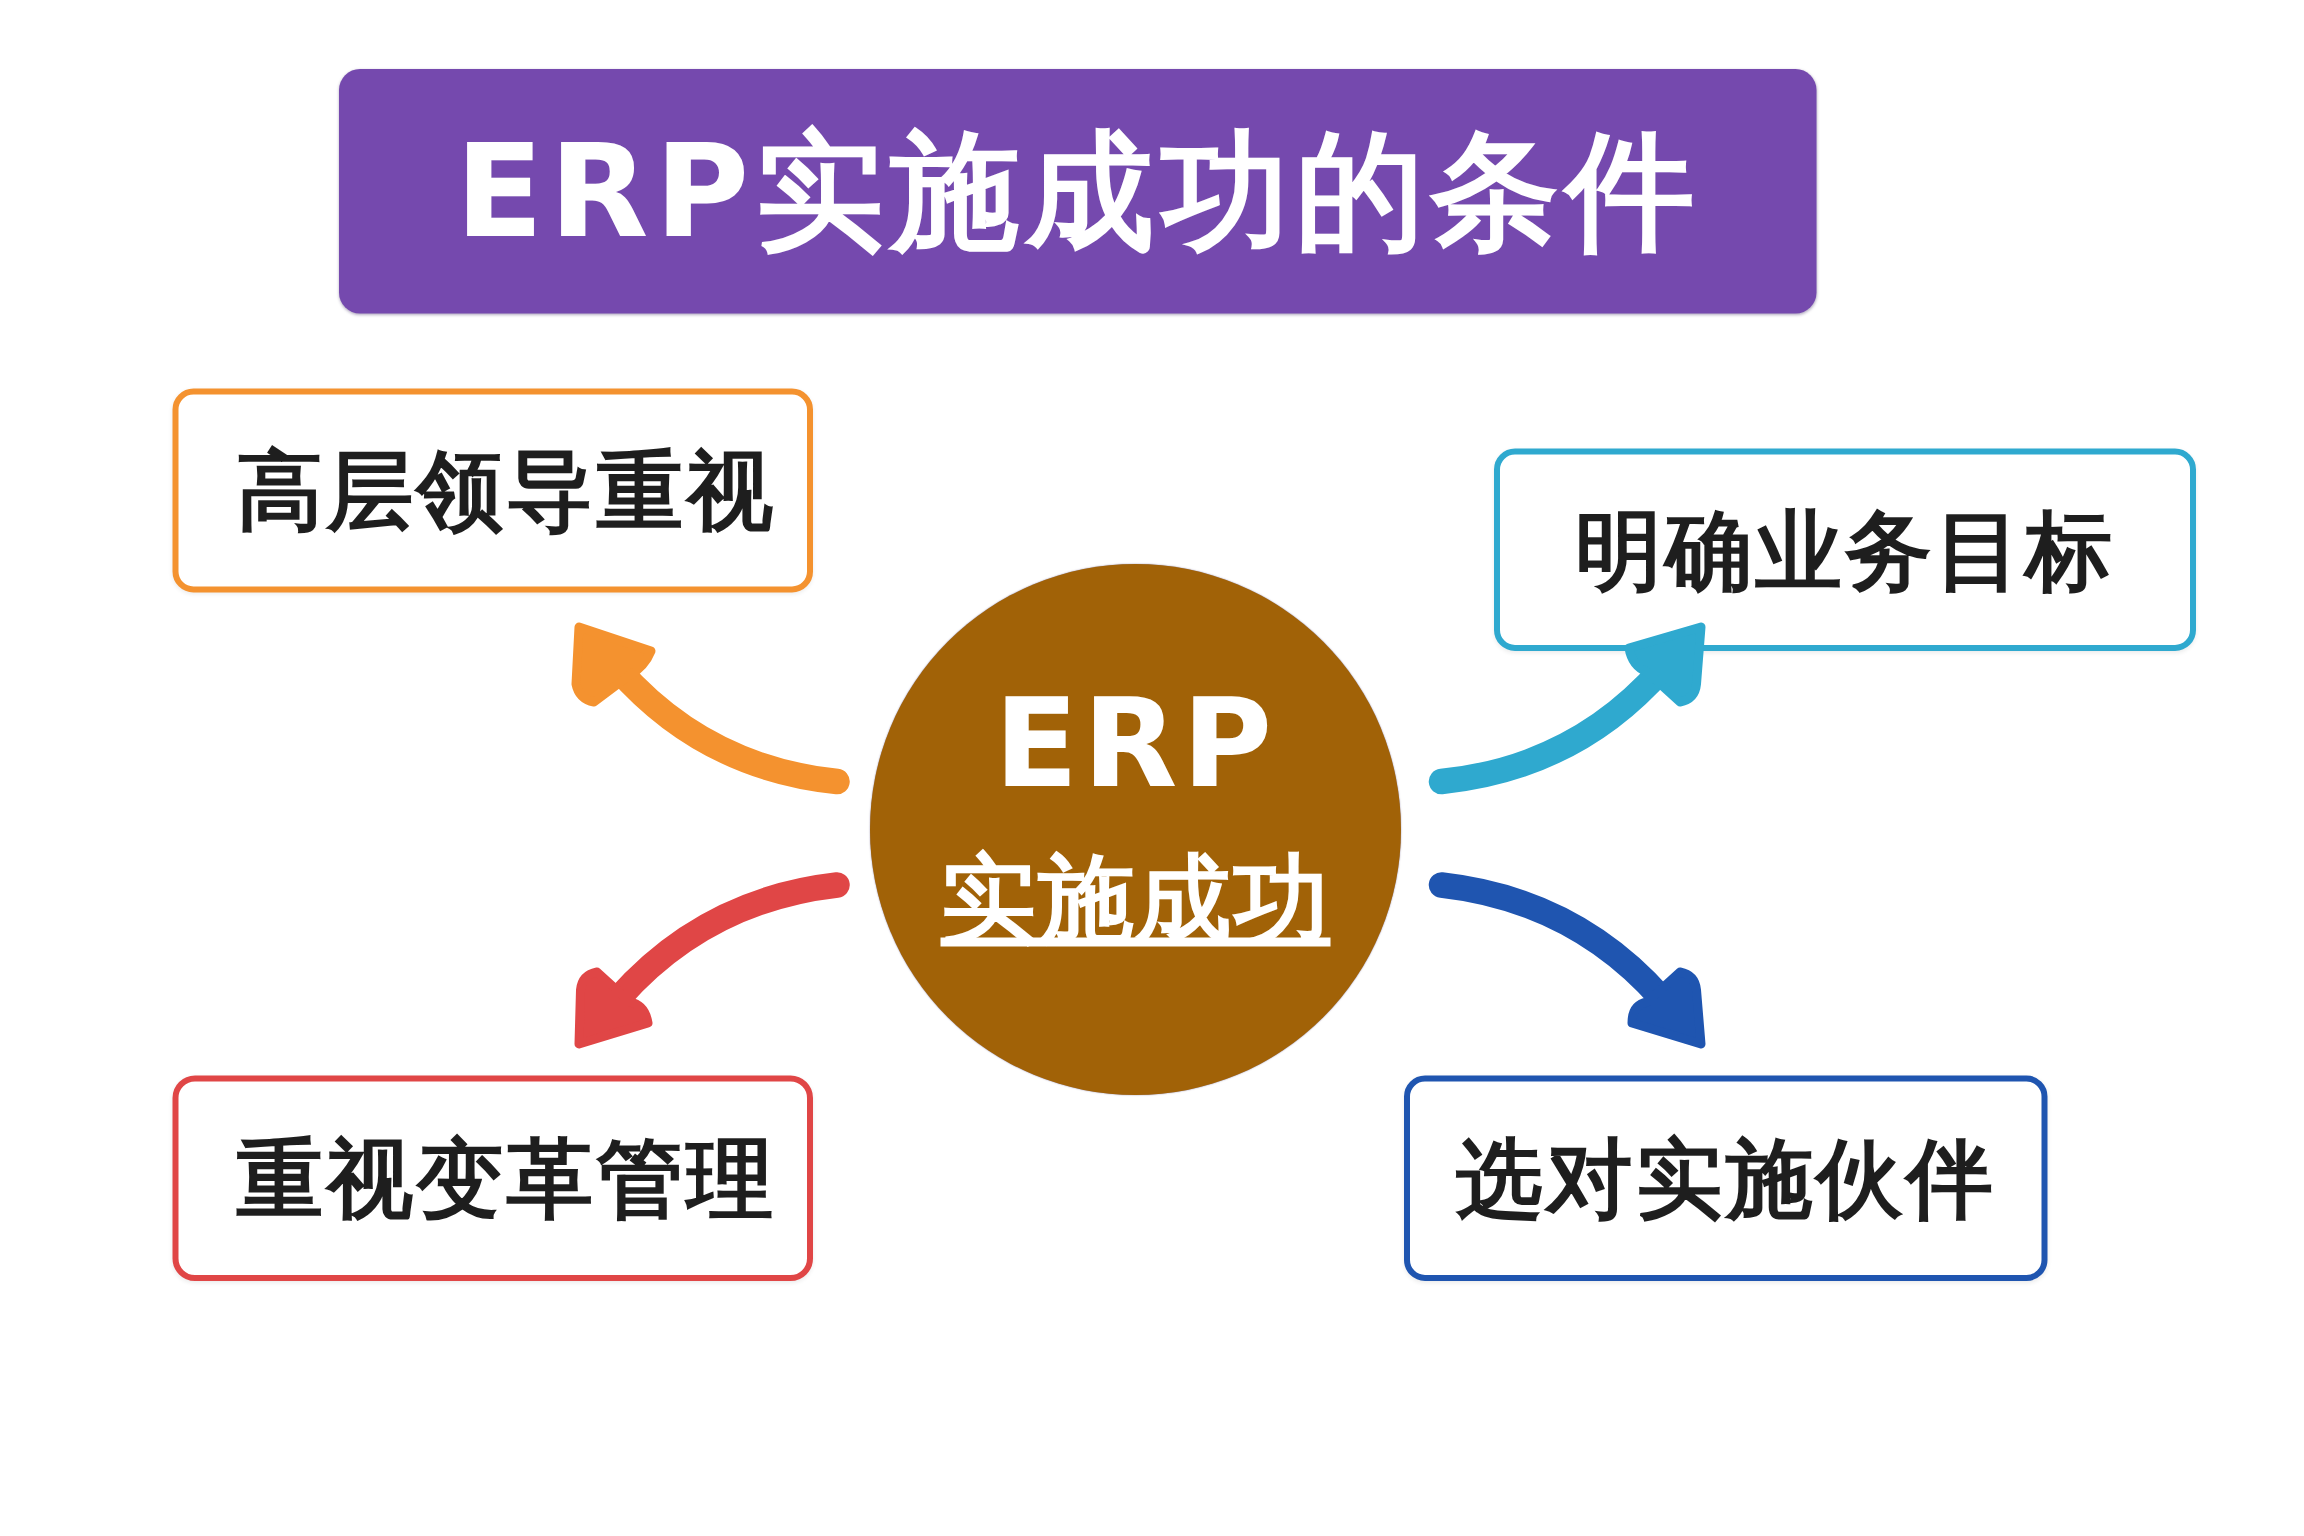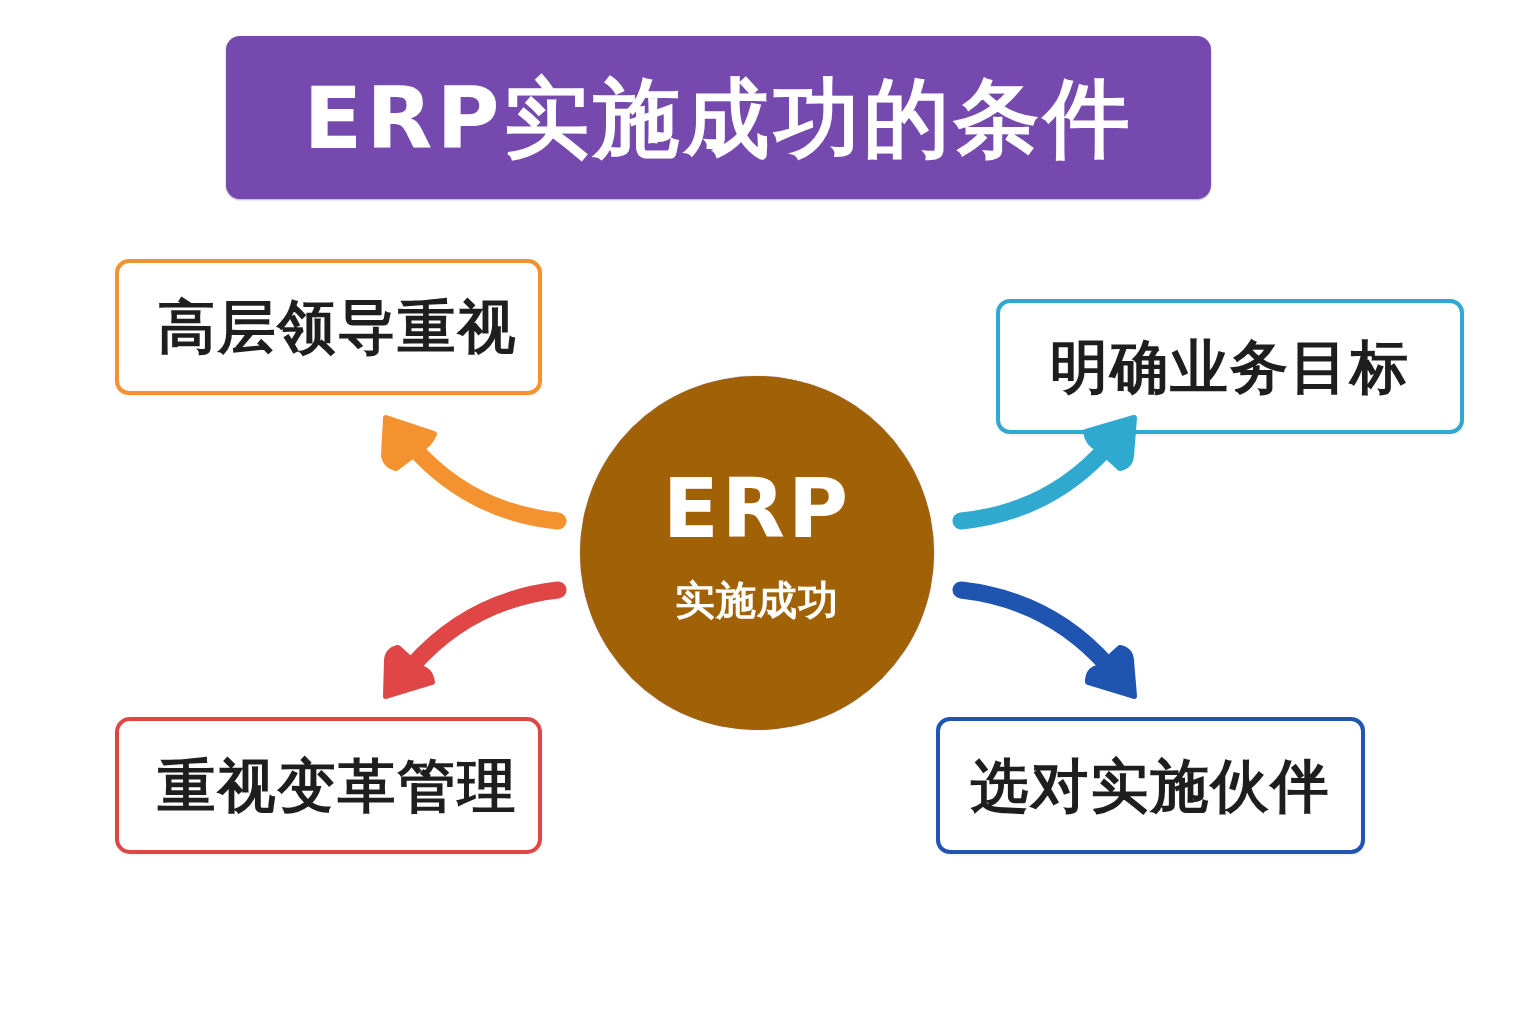--- a/index.html
+++ b/index.html
@@ -10,21 +10,21 @@
     body {
       width: 1536px;
       height: 1024px;
       position: relative;
       overflow: hidden;
       font-family: "DejaVu Sans", "Liberation Sans", sans-serif;
     }
     .title-bar {
       position: absolute;
       left: 226px;
-      top: 36px;
+      top: 46px;
       width: 985px;
       height: 163px;
       border-radius: 14px;
       background: #7549AE;
       box-shadow: 0 1px 2px rgba(40, 20, 80, 0.35);
       display: flex;
       align-items: center;
       justify-content: center;
     }
     .title-text {
@@ -79,24 +79,25 @@
       color: #ffffff;
       font-weight: bold;
       font-size: 82px;
       letter-spacing: 3px;
       line-height: 1;
       margin-top: -18px;
     }
     .center-line2 {
       color: #ffffff;
       font-weight: bold;
-      font-size: 40px;
+      font-size: 64px;
       letter-spacing: 1px;
       line-height: 1;
       margin-top: 30px;
+      text-decoration: underline;
     }
     svg.arrows {
       position: absolute;
       left: 0;
       top: 0;
       width: 1536px;
       height: 1024px;
       pointer-events: none;
     }
   </style>

